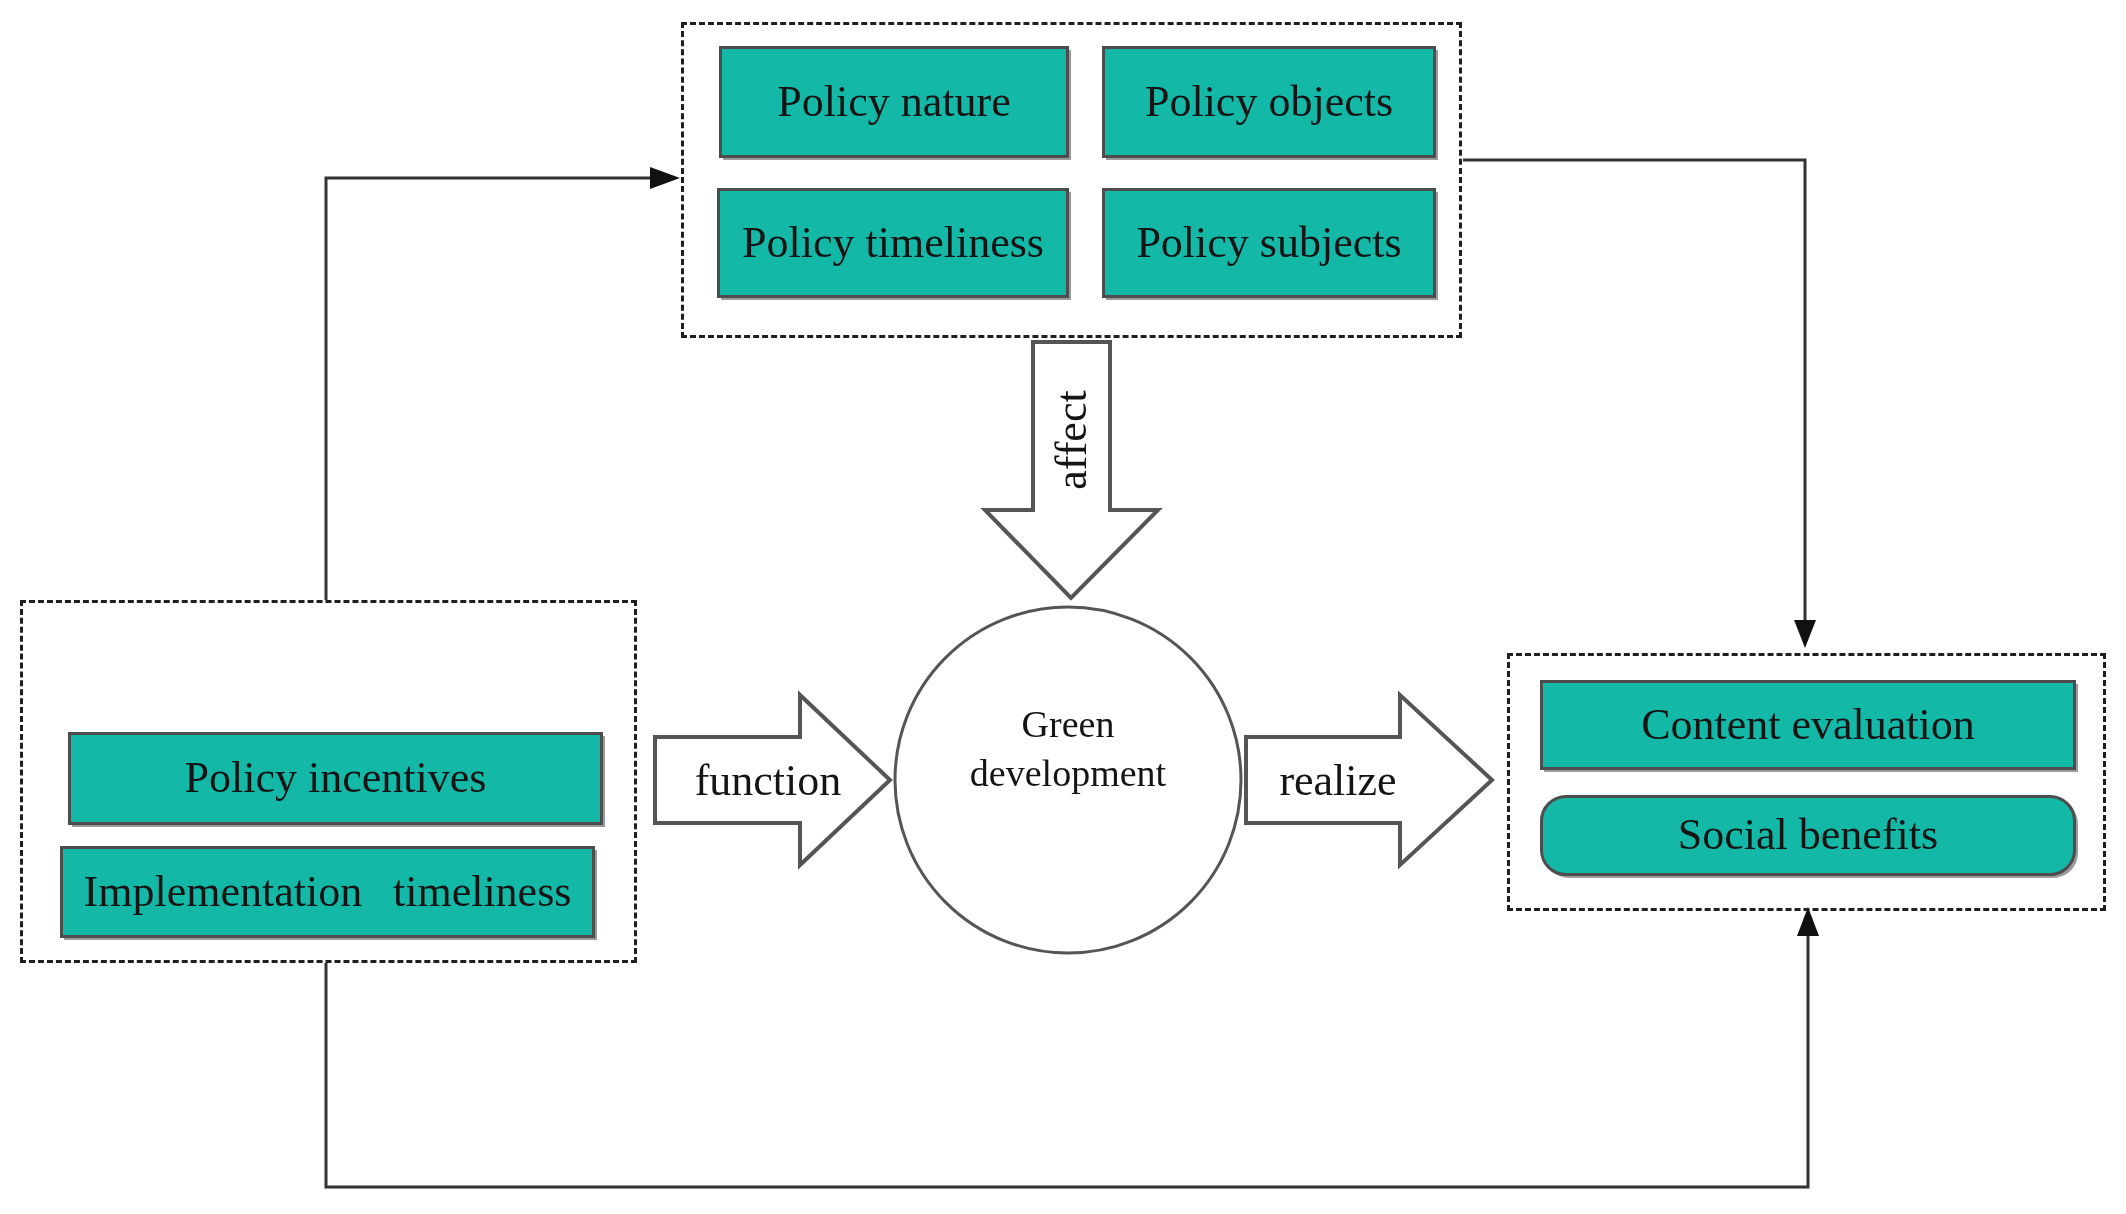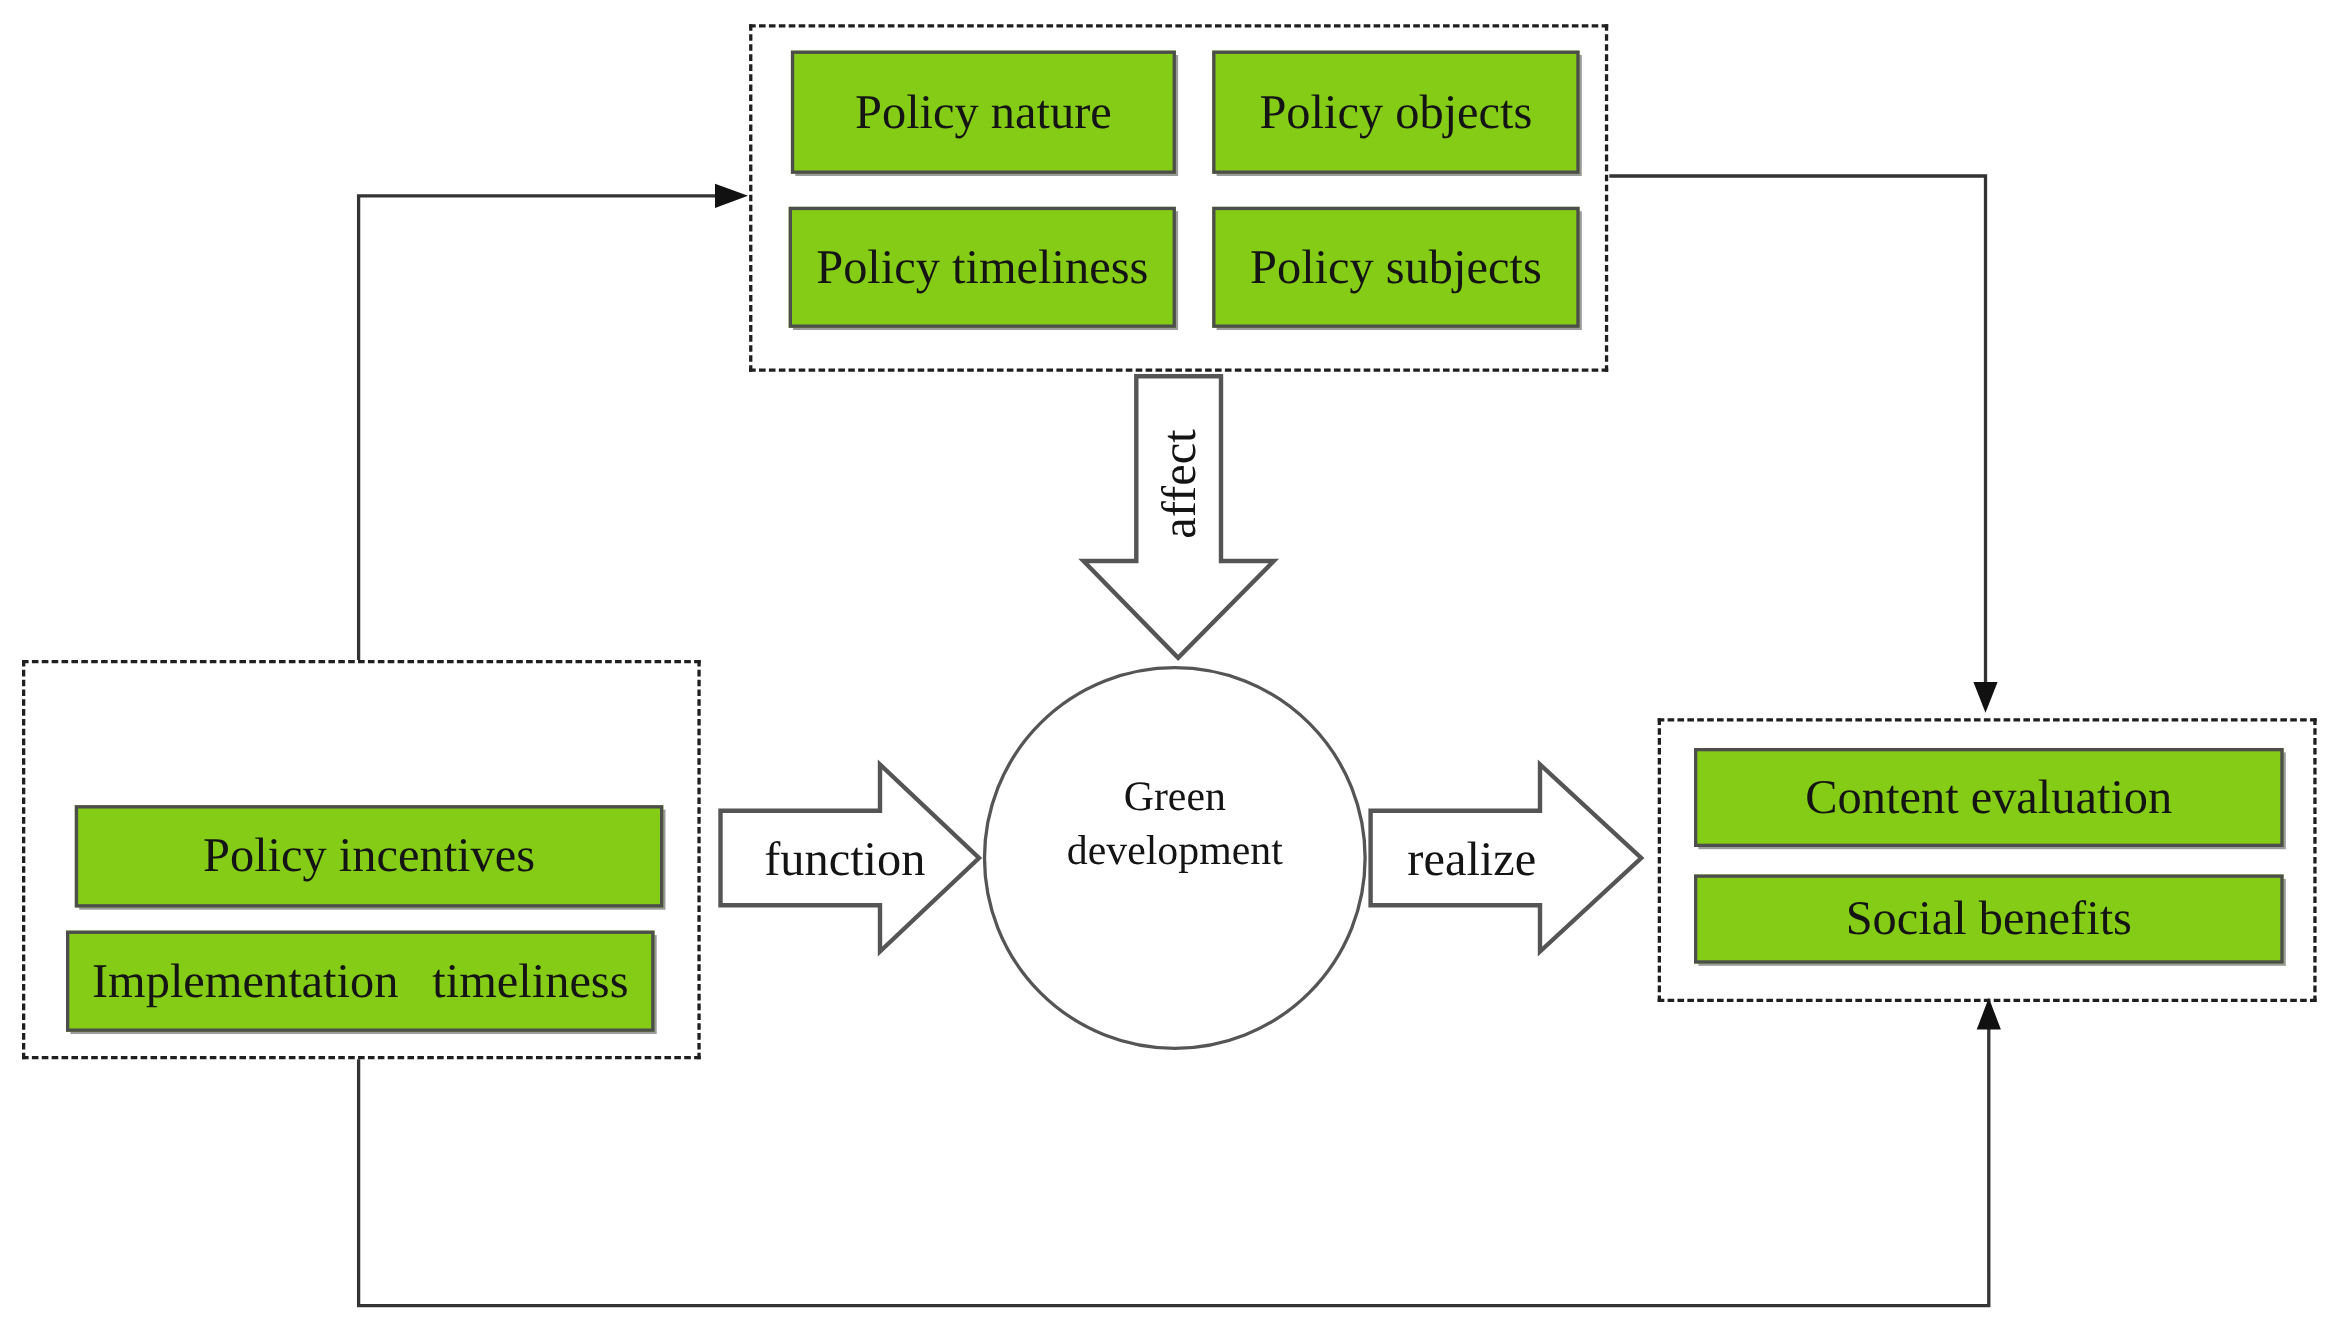--- a/index.html
+++ b/index.html
@@ -15,21 +15,21 @@
   .dashed-box{
     position:absolute;
     border:3px dashed #1f1f1f;
     box-sizing:border-box;
     background:transparent;
   }
   .node-box{
     position:absolute;
     border:3px solid #4d4d4d;
     box-sizing:border-box;
-    background:#84cc16;
+    background:#14b8a6;
     box-shadow:3px 3px 0 -1px #9b9b9b;
     display:flex;align-items:center;justify-content:center;
     text-align:center;
   }
   .node-label{
     font-size:44px;
     line-height:1.1;
     color:#141414;
     white-space:nowrap;
   }
@@ -94,21 +94,21 @@
     <span class="node-label">Policy incentives</span>
   </div>
   <div class="node-box wide-space" style="left:60px;top:846px;width:535px;height:92px;">
     <span class="node-label">Implementation timeliness</span>
   </div>
 
   <div class="dashed-box" style="left:1507px;top:653px;width:599px;height:258px;"></div>
   <div class="node-box" style="left:1540px;top:680px;width:536px;height:90px;">
     <span class="node-label">Content evaluation</span>
   </div>
-  <div class="node-box" style="left:1540px;top:795px;width:536px;height:81px;">
+  <div class="node-box" style="left:1540px;top:795px;width:536px;height:81px;border-radius:26px;">
     <span class="node-label">Social benefits</span>
   </div>
 
   <div class="circle-label">
     <span>Green</span>
     <span>development</span>
   </div>
 
   <div class="arrow-label affect-rot" style="left:971px;top:410px;width:200px;height:60px;">affect</div>
   <div class="arrow-label" style="left:650px;top:750px;width:236px;height:60px;">function</div>

